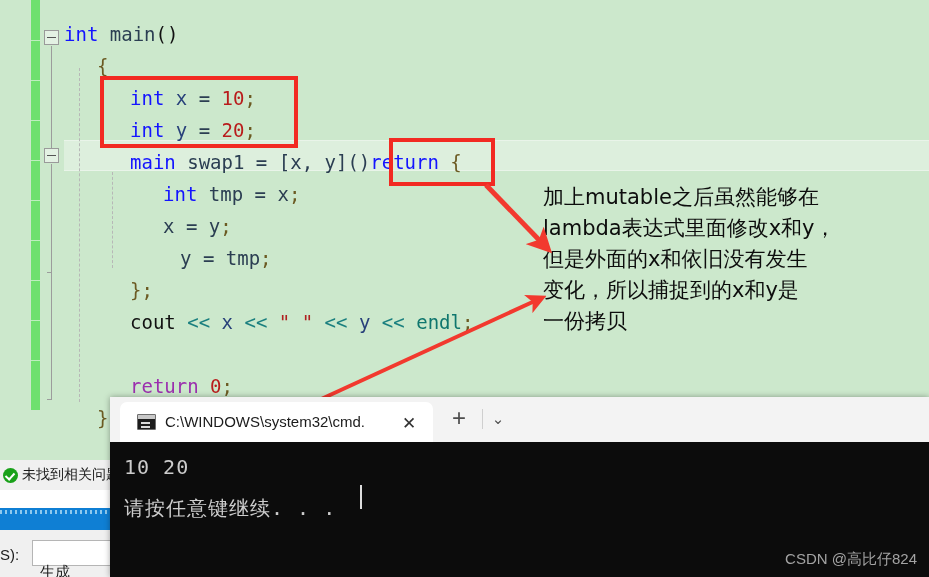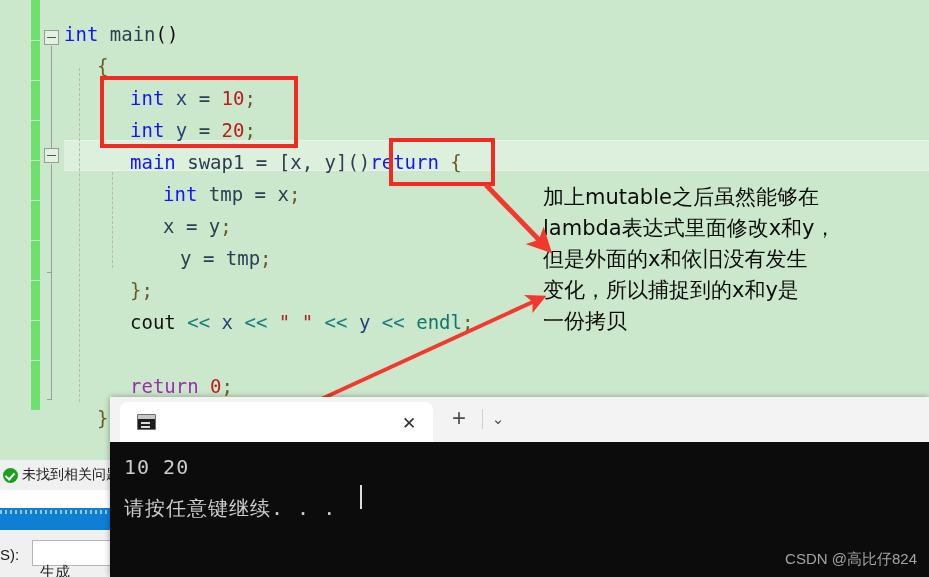--- a/index.html
+++ b/index.html
@@ -273,20 +273,21 @@
   <div class="vs-combo-label">S):</div>
   <div class="vs-combo">
     <span>生成</span>
   </div>
 </div>
 
 <div id="terminal">
   <div class="term-titlebar">
     <div class="term-tab">
       <div class="term-tab-icon"></div>
+      <div class="term-tab-title">C:\WINDOWS\system32\cmd.</div>
       <div class="term-tab-close">✕</div>
     </div>
     <div class="term-new-tab">+</div>
     <div class="term-sep"></div>
     <div class="term-dropdown">⌄</div>
   </div>
 
   <div class="term-body">
     <div class="term-line" style="top:13px;">10 20</div>
     <div class="term-line" style="top:45px;margin-top:8px;">请按任意键继续. . .</div>

